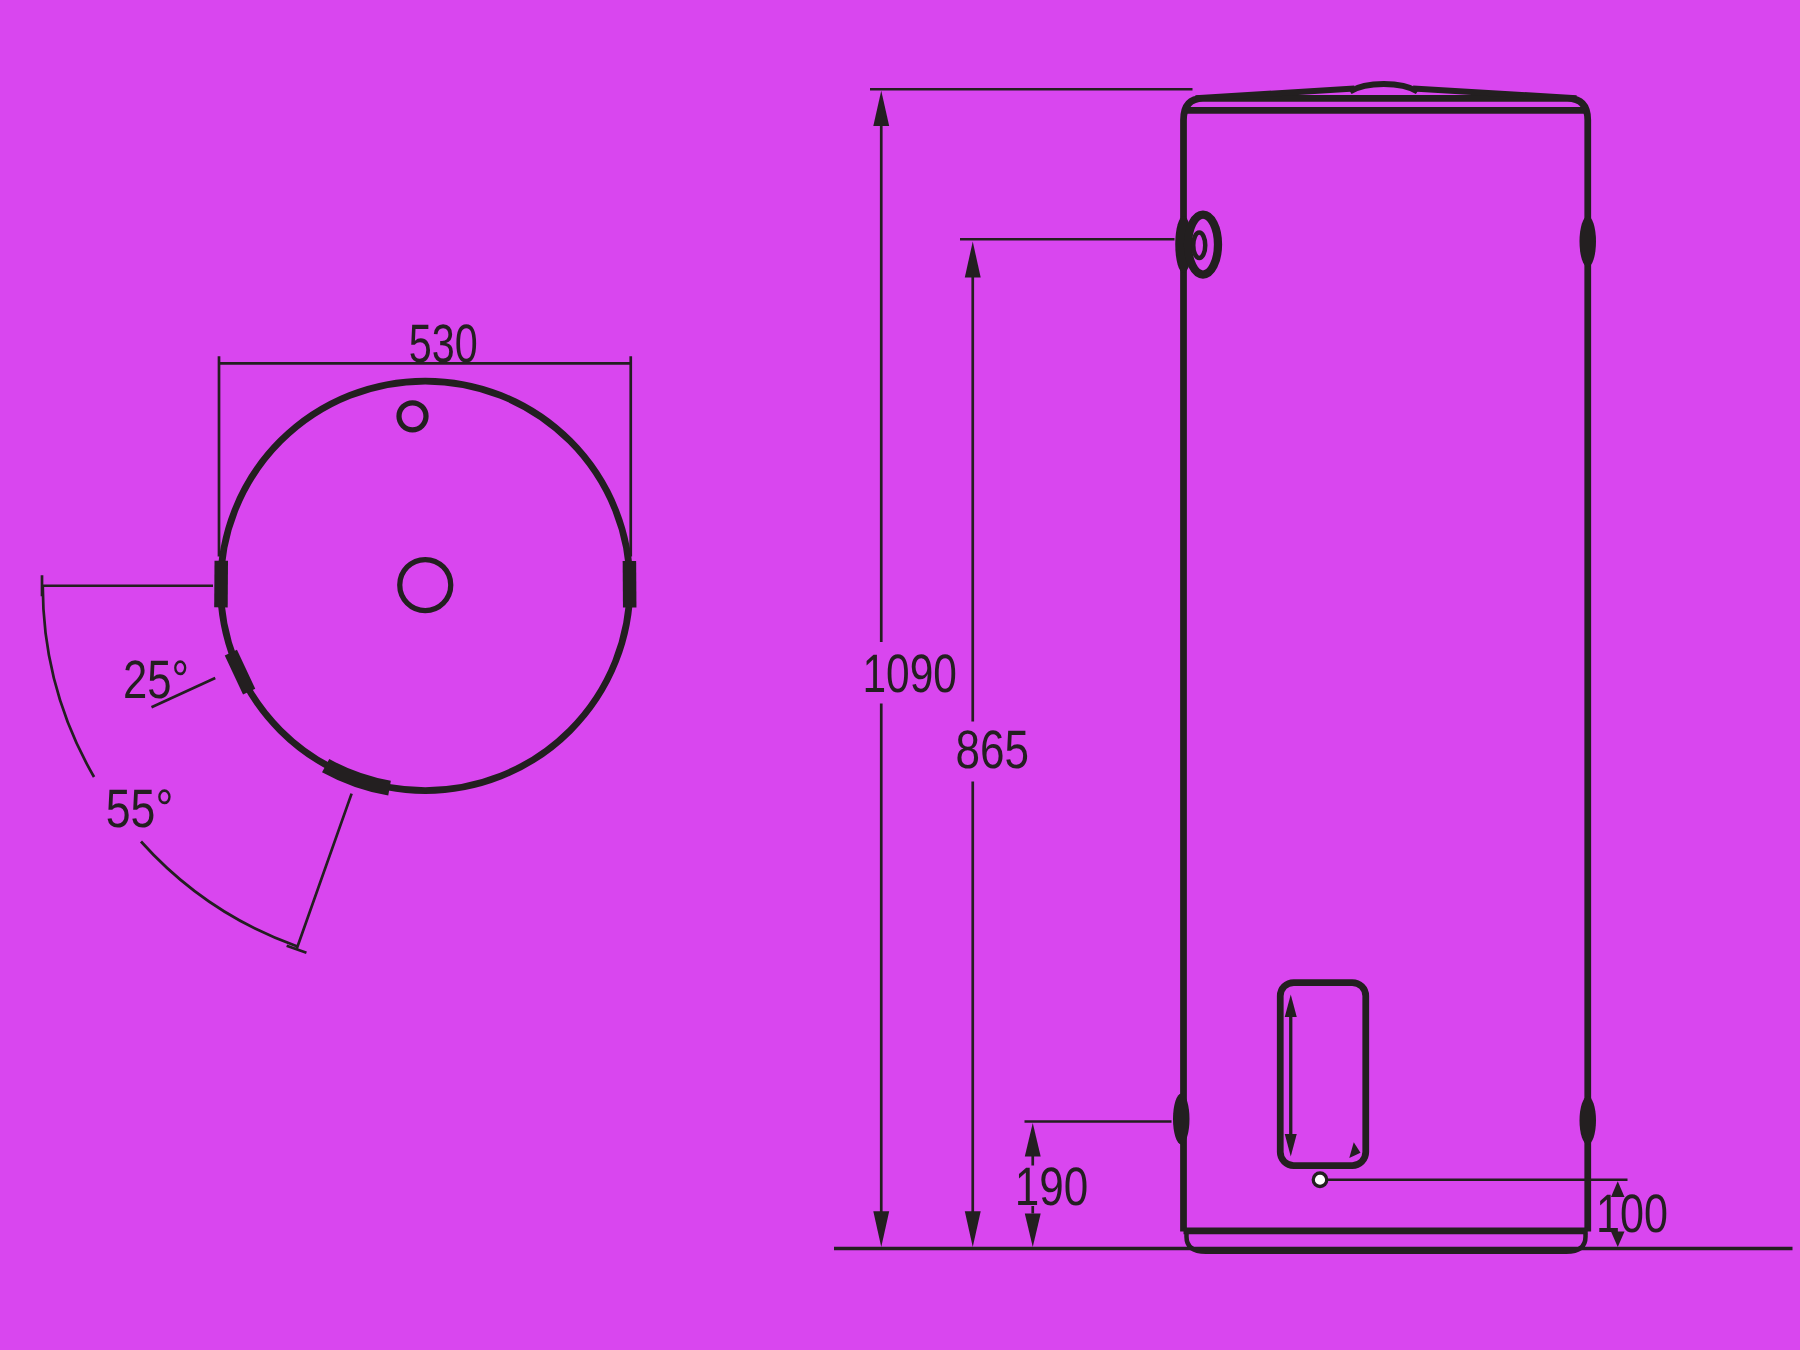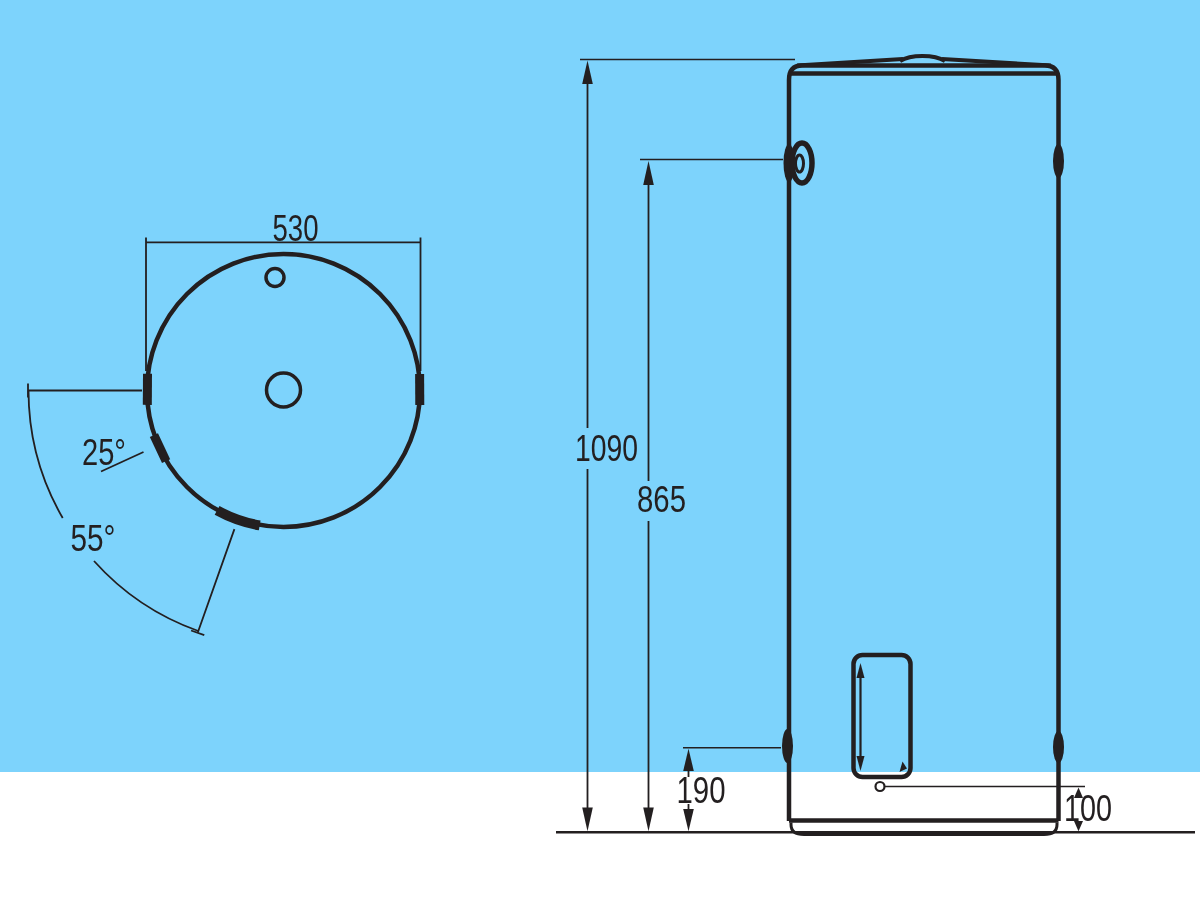--- a/index.html
+++ b/index.html
@@ -6,22 +6,22 @@
     margin: 0;
     padding: 0;
     background: #ffffff;
     width: 1200px;
     height: 900px;
     overflow: hidden;
   }
   .drawing-stage {
     position: relative;
     width: 1200px;
-    height: 772px;
-    background: #7dd3fc;
+    height: 900px;
+    background: #d946ef;
     font-family: "Liberation Sans", sans-serif;
   }
   svg { display: block; }
   .dim-text {
     font-family: "Liberation Sans", sans-serif;
     font-size: 36px;
     fill: #231f20;
   }
   .thin { stroke: #231f20; stroke-width: 1.8; fill: none; }
   .hair { stroke: #231f20; stroke-width: 1.6; fill: none; }

